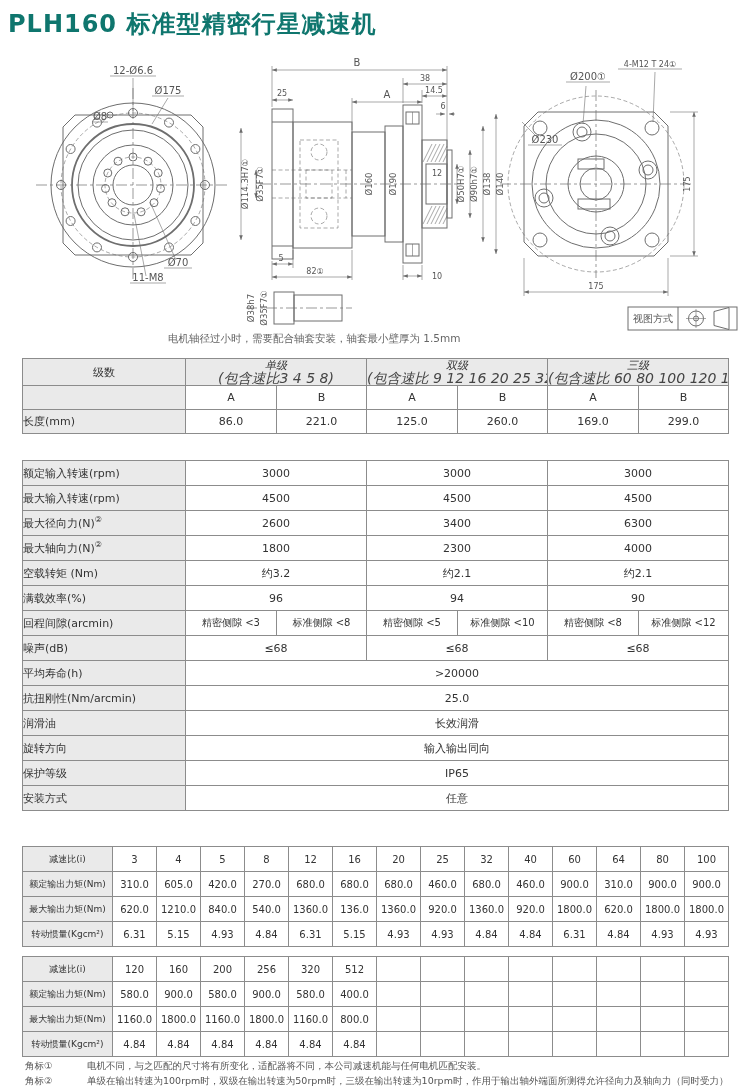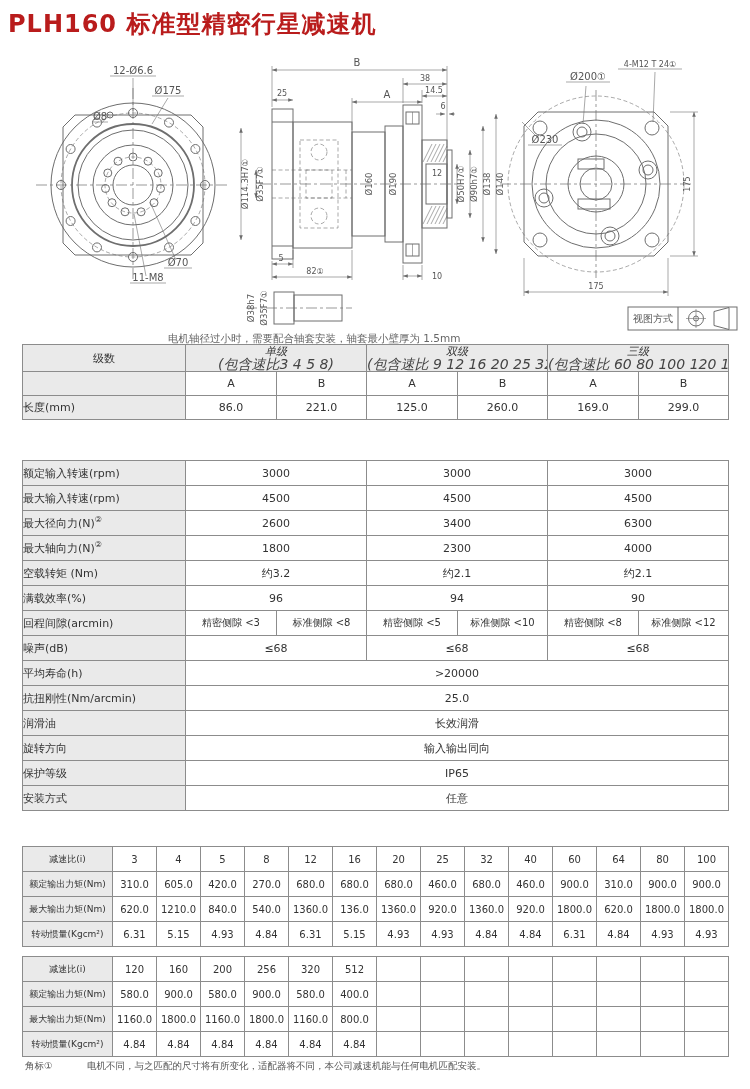--- a/index.html
+++ b/index.html
@@ -1,17 +1,17 @@
 <!DOCTYPE html>
 <html><head>
 <meta charset="utf-8">
 <style>
   html,body{margin:0;padding:0;background:#fff;}
   body{width:750px;height:1089px;position:relative;font-family:"DejaVu Sans","Liberation Sans",sans-serif;color:#3a3a3a;}
-  .title{position:absolute;top:8px;left:8px;font-size:24px;font-weight:bold;color:#b91c1c;letter-spacing:1px;}
+  .title{position:absolute;top:8px;left:8px;font-size:24px;font-weight:bold;color:#0f766e;letter-spacing:1px;}
   svg.drawing{position:absolute;top:52px;left:0;}
   .ln{stroke:#6e6e6e;fill:none;stroke-width:1;}
   .thk{stroke-width:1.8;}
   .thin{stroke-width:.6;}
   .dash{stroke-dasharray:4 2.5;}
   .cl{stroke-dasharray:11 3 3 3;stroke-width:.7;}
   .dim{font-size:10px;fill:#555;}
   .dims{font-size:8px;fill:#555;}
   .vlab{font-size:8.5px;fill:#555;}
   .notetxt{font-size:10.5px;fill:#666;}
@@ -23,21 +23,21 @@
   .lbl{background:#eaeaea;text-align:left;}
   .stage{background:#eaeaea;text-align:center;}
   .ghdr{background:#eaeaea;line-height:13px;font-style:italic;}
   .gname{font-size:11px;display:block;}
   .gratio{font-size:14px;display:block;color:#444;}
   .abrow td{height:19px;}
   .hdrrow td{height:33px;}
   .bl{font-size:10px;}
   sup{font-size:8px;}
   #spec-a,#spec-b,#ratio1,#ratio2{position:absolute;left:22px;width:706px;}
-  #spec-a{top:344px;}
+  #spec-a{top:358px;}
   #spec-b{top:460px;}
   #ratio1{top:846px;}
   #ratio2{top:956px;}
   #ratio1 td,#ratio2 td{height:24px;font-size:10px;}
   .rlbl{background:#eaeaea;text-align:center;font-size:9px !important;padding:0 1px;}
   .footnotes{position:absolute;top:1058px;left:25px;font-size:9.5px;color:#555;line-height:15px;}
   .fnline{white-space:nowrap;}
   .fnmark{display:inline-block;width:62px;}
 </style>
 </head>
@@ -591,13 +591,16 @@
         <td></td>
         <td></td>
       </tr>
     </tbody>
 </table>
 
 <div class="footnotes">
   <div class="fnline">
     <span class="fnmark">角标①</span><span>电机不同，与之匹配的尺寸将有所变化，适配器将不同，本公司减速机能与任何电机匹配安装。</span>
   </div>
+  <div class="fnline">
+    <span class="fnmark">角标②</span><span>单级在输出转速为100rpm时，双级在输出转速为50rpm时，三级在输出转速为10rpm时，作用于输出轴外端面所测得允许径向力及轴向力（同时受力）</span>
+  </div>
 </div>
 
 </body></html>

